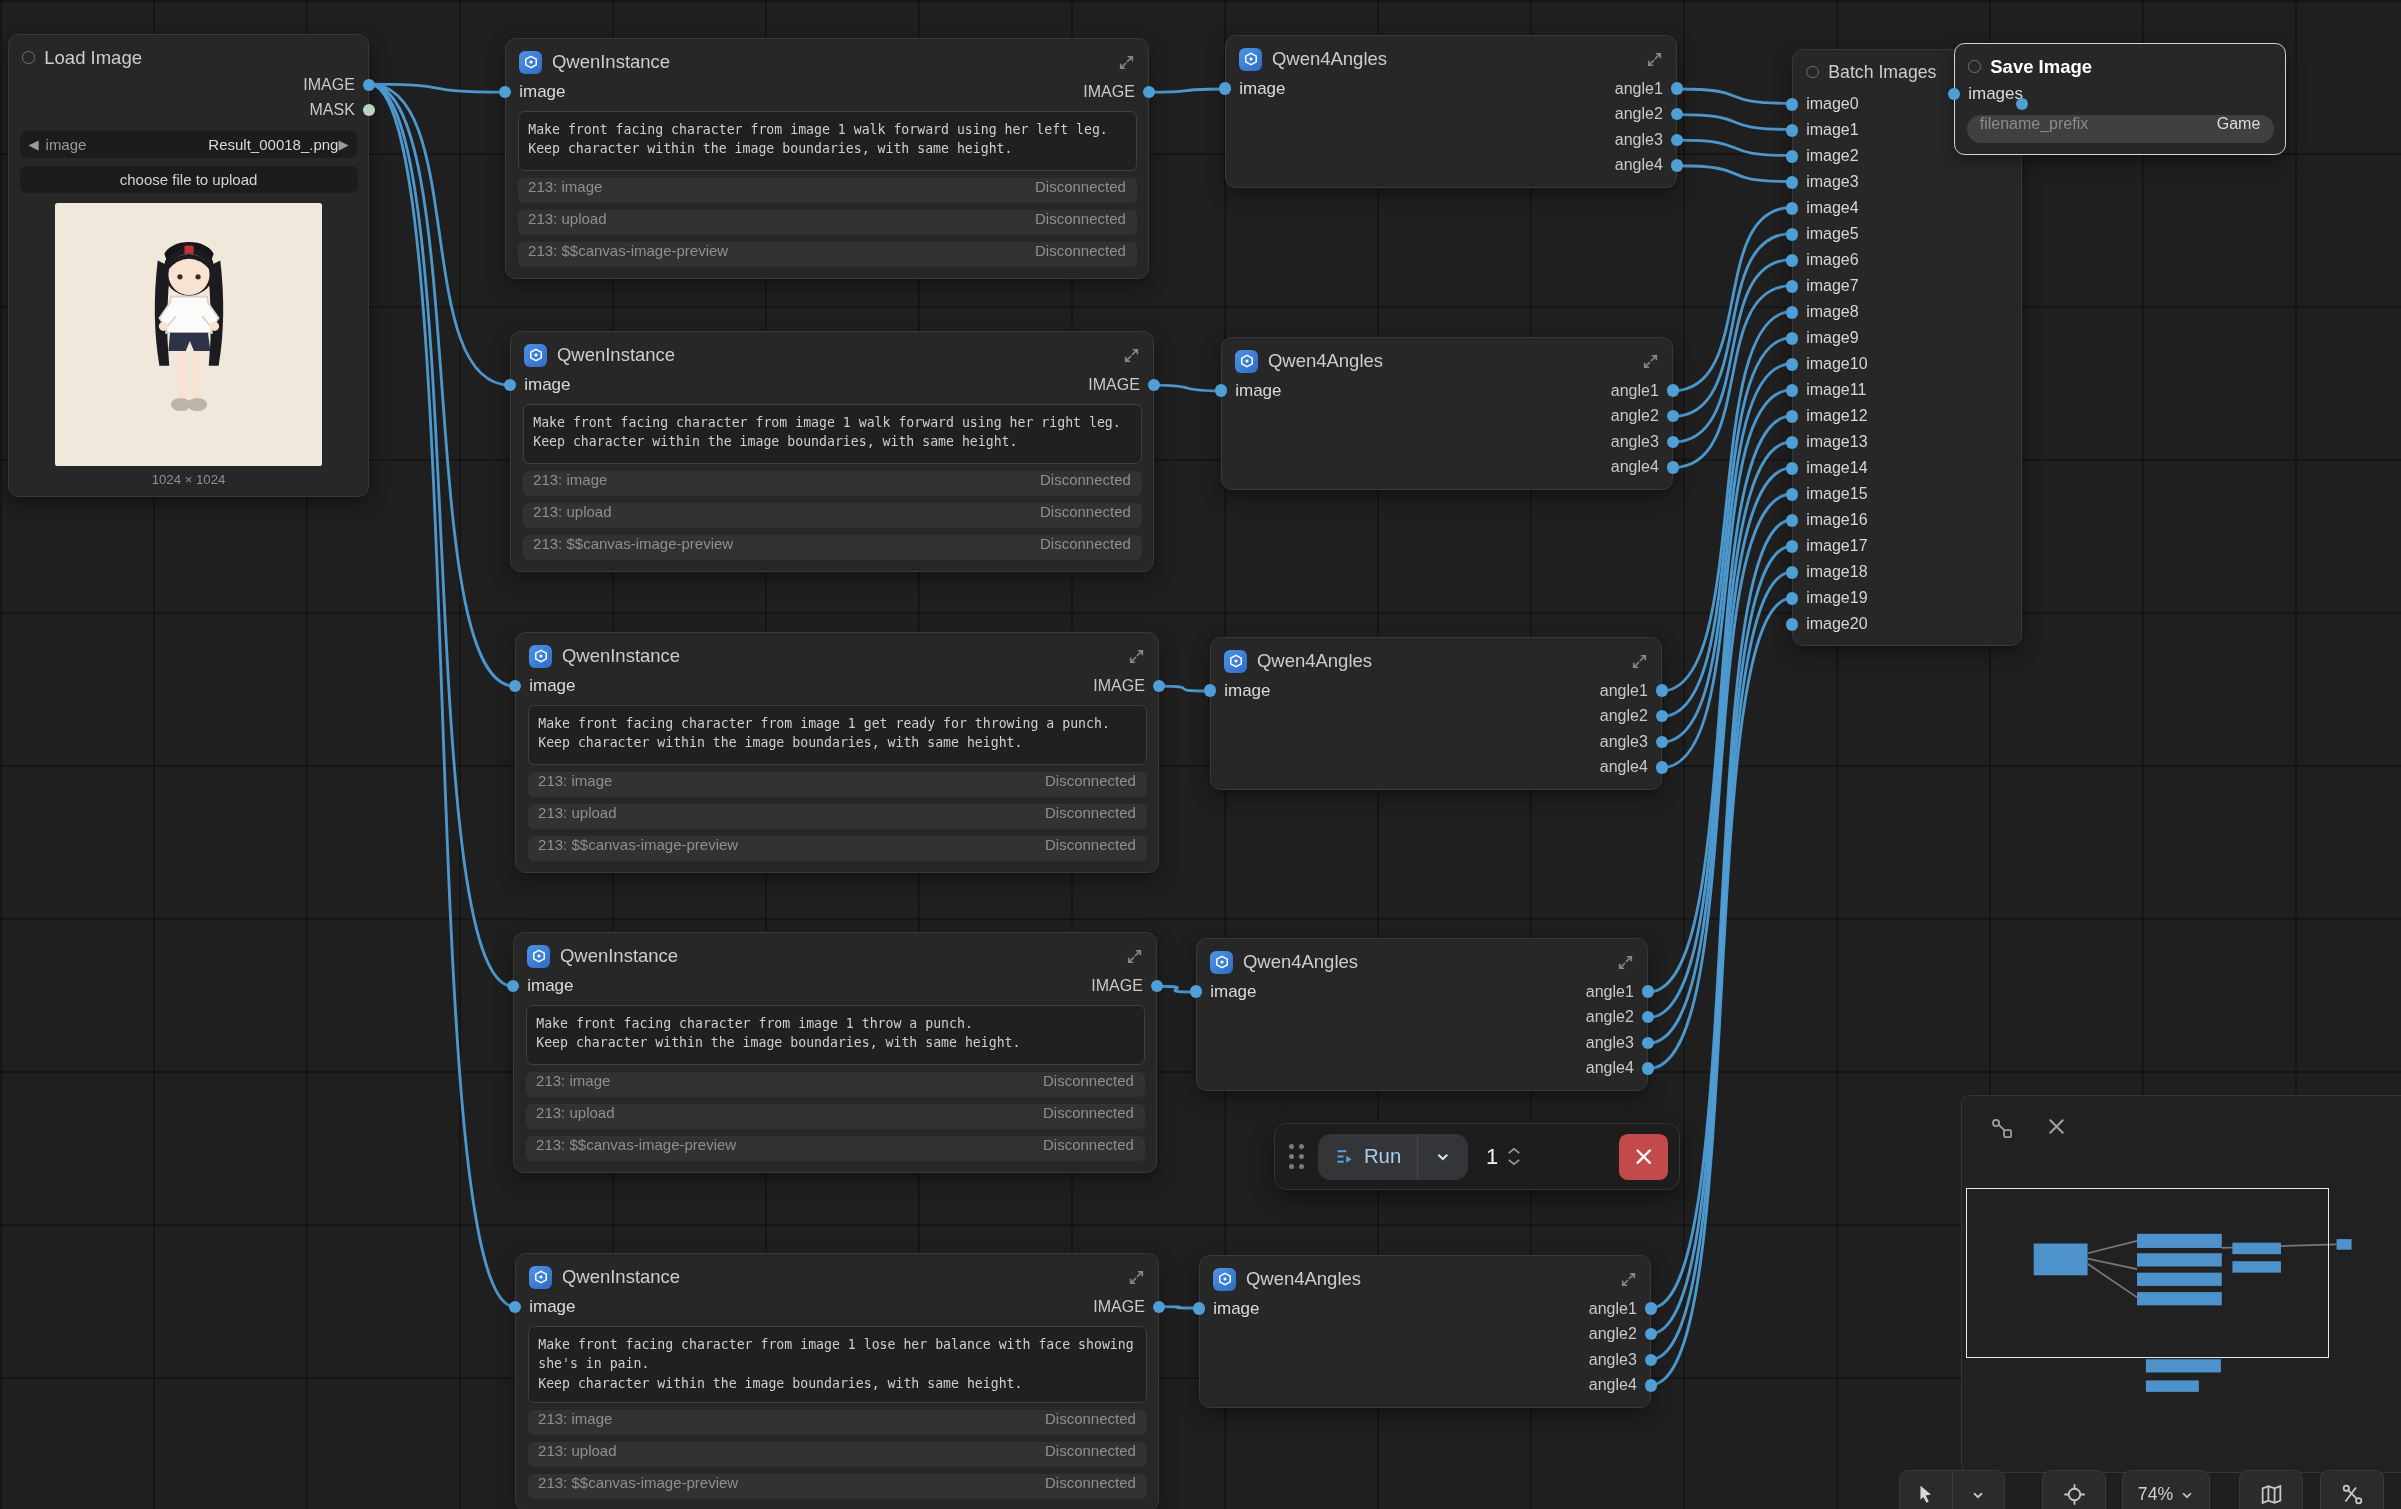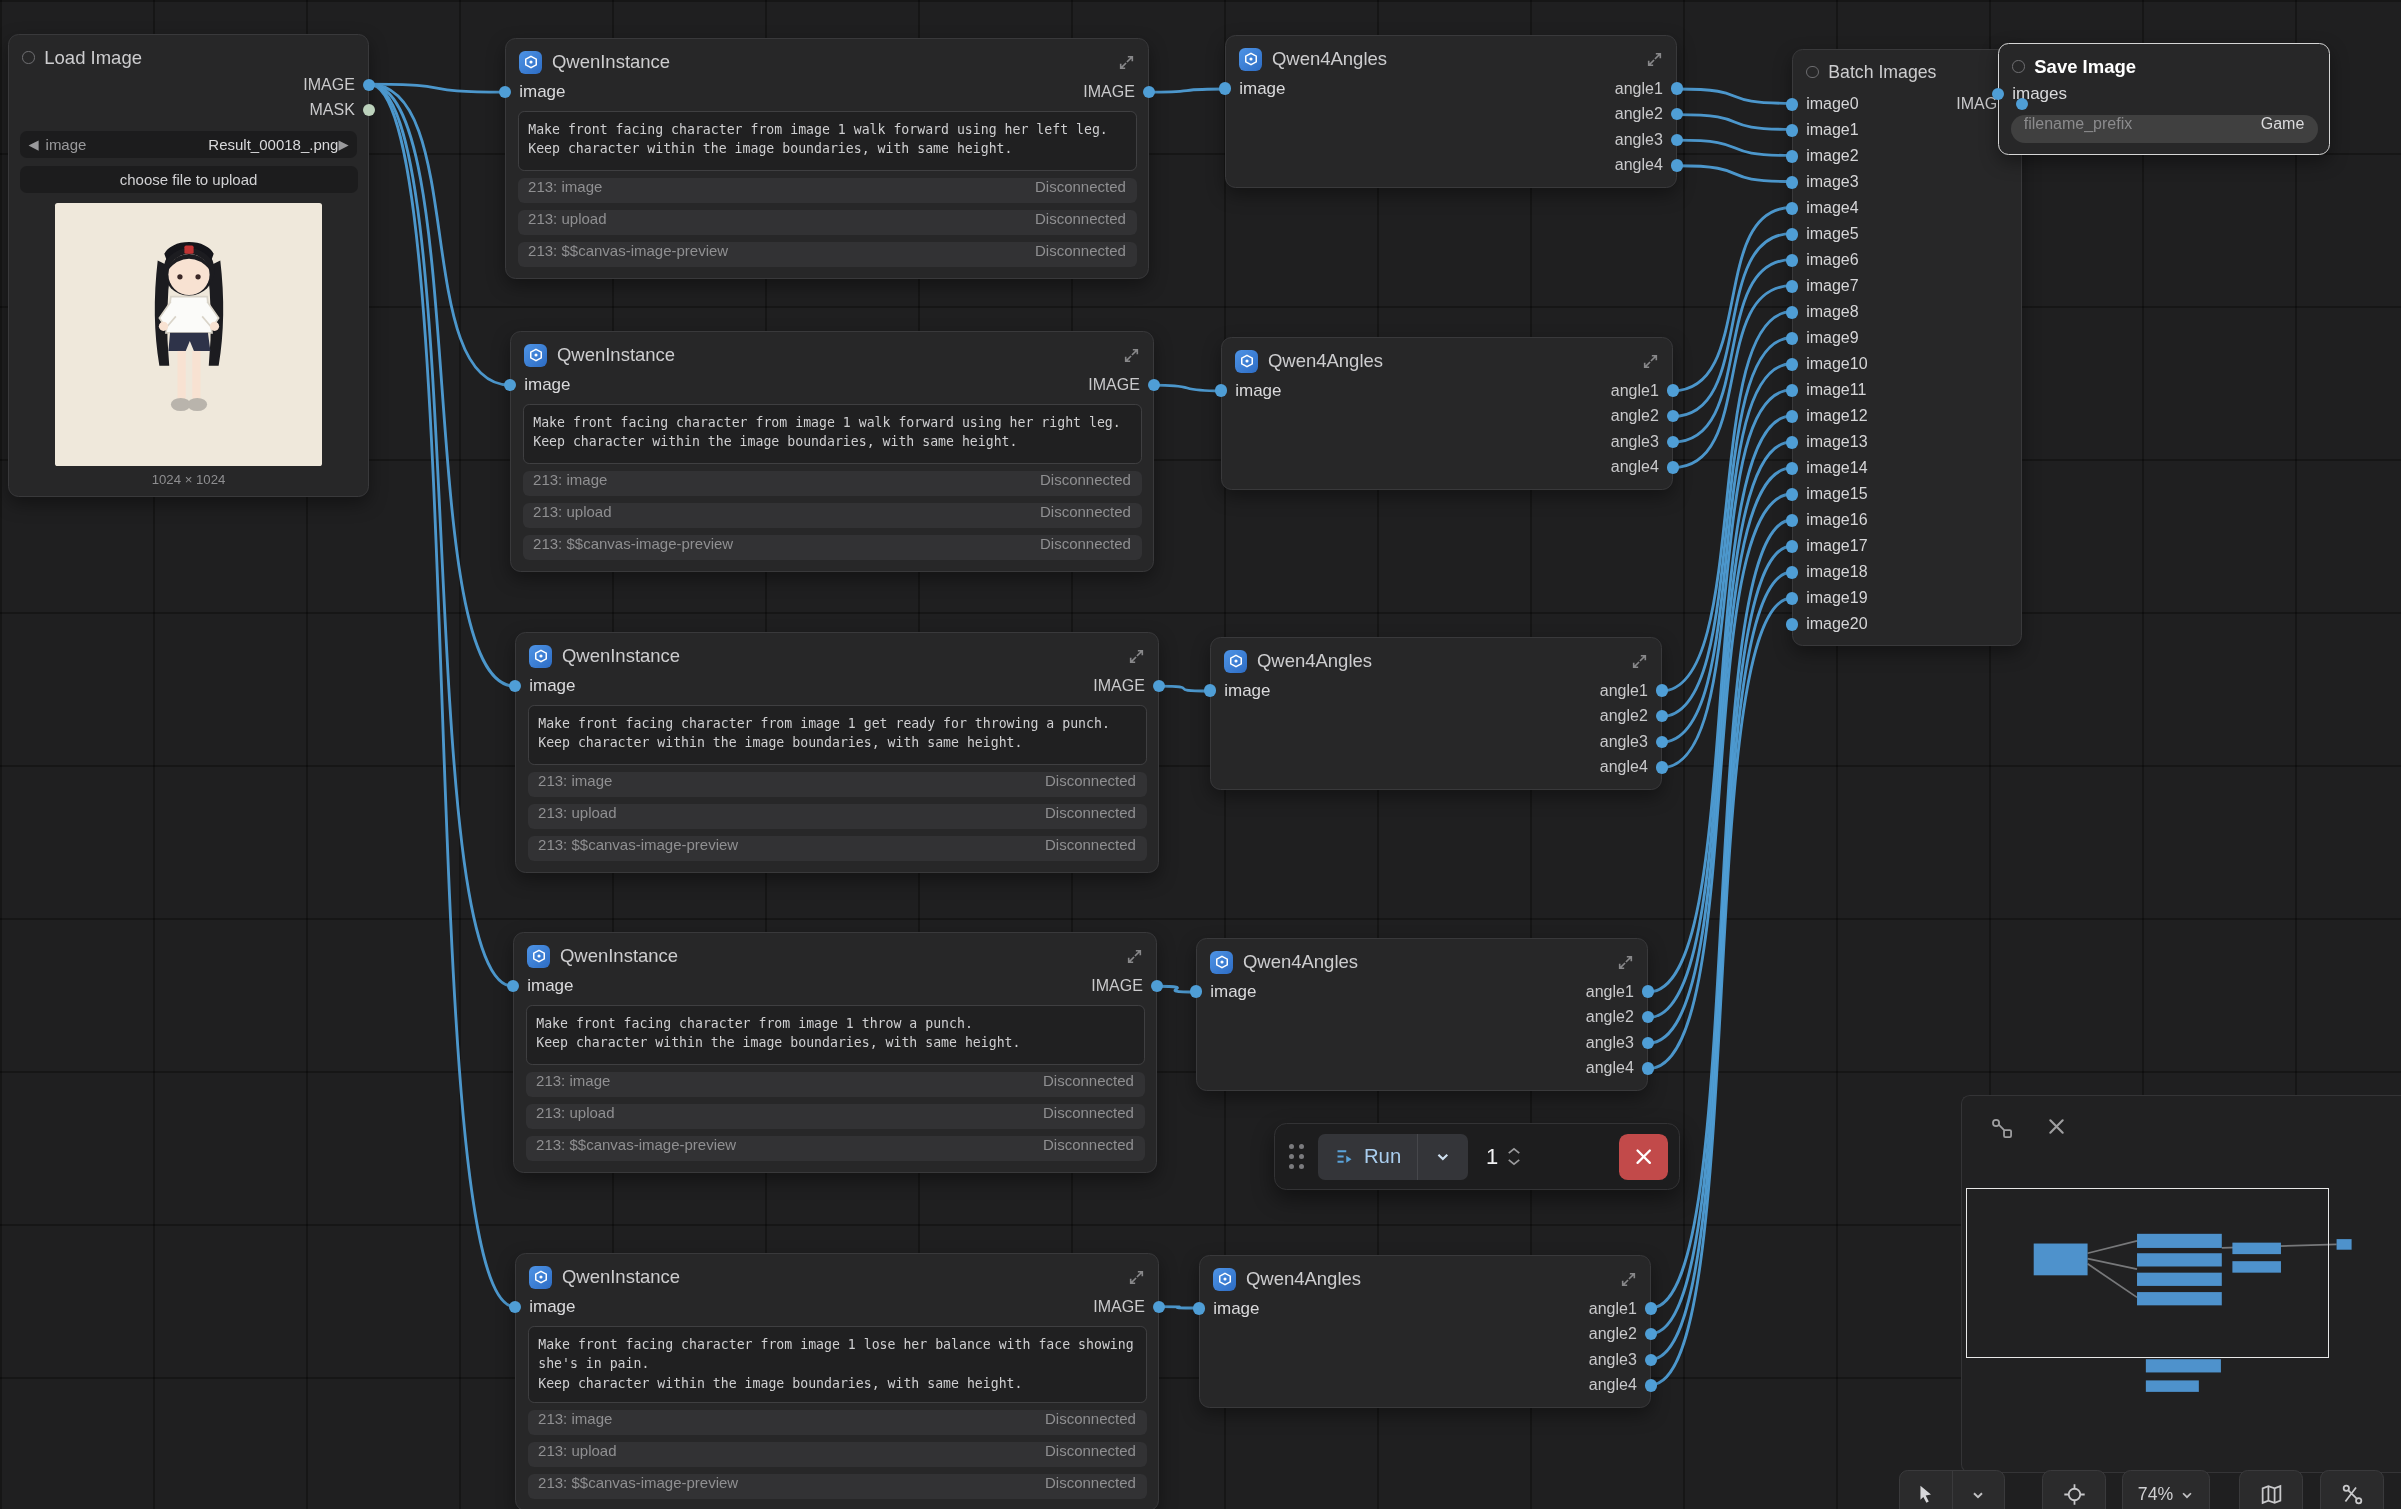--- a/index.html
+++ b/index.html
@@ -80,34 +80,34 @@
   .batch-node{left:1792px;top:49px;width:230px;}
   .batch-node .node-header{padding-bottom:8.8px;}
   .batch-node .node-title{font-size:17.7px;}
   .bi-row{position:relative;display:flex;align-items:center;height:26px;padding:0 13.2px;}
   .bi-label{font-size:16px;color:#d6d6d8;}
   .bi-out-row{position:absolute;top:41px;left:0;right:0;height:26px;display:flex;align-items:center;
     justify-content:flex-end;padding-right:13.2px;pointer-events:none;}
   .bi-rows{padding-bottom:8px;}
 
   
-  .save-node{left:1998px;top:43px;width:332px;border:1.4px solid #d6d6d6;}
+  .save-node{left:1954px;top:43px;width:332px;border:1.4px solid #d6d6d6;}
   .save-node .node-title{font-weight:bold;color:#fff;}
   .si-widget{margin:7px 11.5px 11.5px;height:28px;background:#404040;border-radius:14px;display:flex;align-items:flex-start;
     justify-content:space-between;padding:0 13.2px;}
   .si-widget .wl{color:#8b8b8d;font-size:16px;}
   .si-widget .wv{color:#dadadc;font-size:16px;}
 
   
   .run-bar{position:absolute;left:1274px;top:1123px;width:406px;height:67px;background:#1d1d1e;border:0.9px solid #333335;
     border-radius:12.4px;box-shadow:0 8.8px 21px rgba(0,0,0,.45);display:flex;align-items:center;padding:0 10.6px;gap:10.6px;
     box-sizing:border-box;z-index:6;}
   .drag-handle{display:grid;grid-template-columns:repeat(2,5.3px);grid-auto-rows:5.3px;gap:4.4px;padding:3.5px;cursor:grab;}
   .drag-handle i{width:5.3px;height:5.3px;border-radius:50%;background:#7b7b7e;display:block;}
-  .run-split{display:flex;height:46px;background:#343539;border-radius:7px;overflow:hidden;}
+  .run-split{display:flex;height:46px;background:#343539;border-radius:13px;overflow:hidden;}
   .run-btn{display:flex;align-items:center;gap:8.8px;padding:0 16px;background:transparent;border:none;cursor:pointer;
     color:#a9cdee;font-size:20.3px;font-family:inherit;}
   .run-caret{width:51px;display:flex;align-items:center;justify-content:center;background:transparent;
     border:none;border-left:0.9px solid #46474b;cursor:pointer;}
   .count{display:flex;align-items:center;gap:7px;padding:0 5.3px;}
   .count-val{color:#f2f2f4;font-size:22px;min-width:16px;text-align:center;cursor:text;}
   .steppers{display:flex;flex-direction:column;gap:3.5px;cursor:pointer;}
   .cancel-btn{margin-left:auto;width:49px;height:46px;background:#c24a4a;border:none;border-radius:8.8px;
     display:flex;align-items:center;justify-content:center;cursor:pointer;}
 

